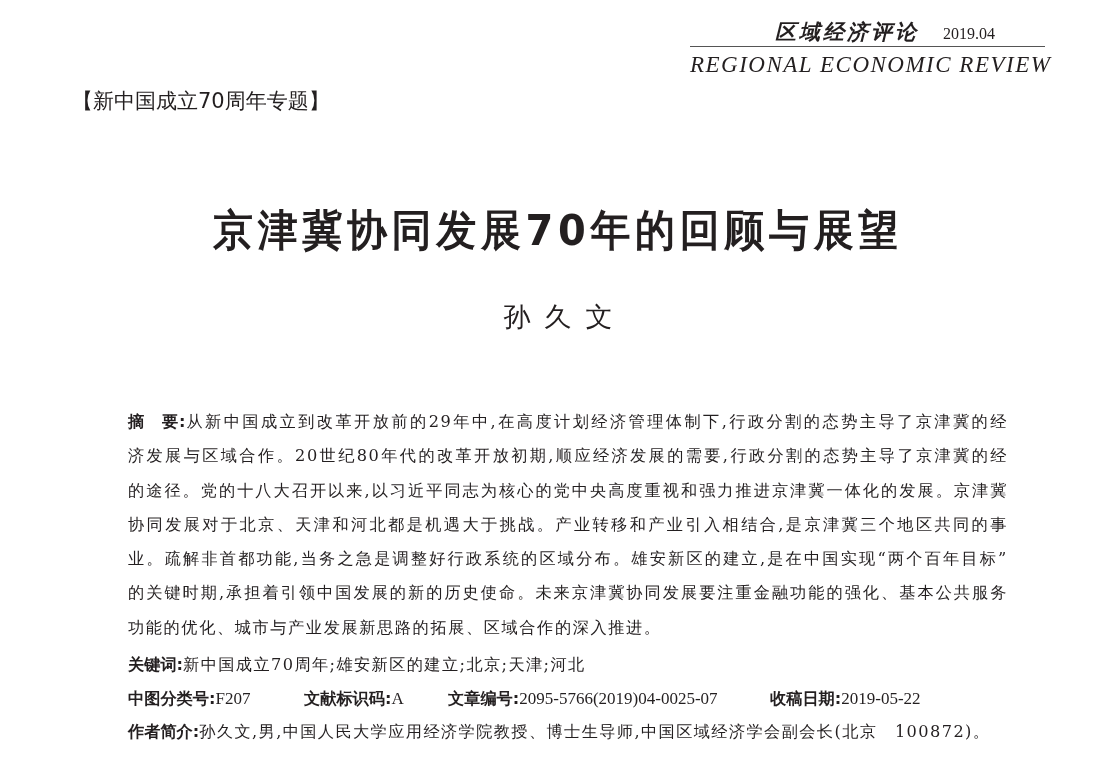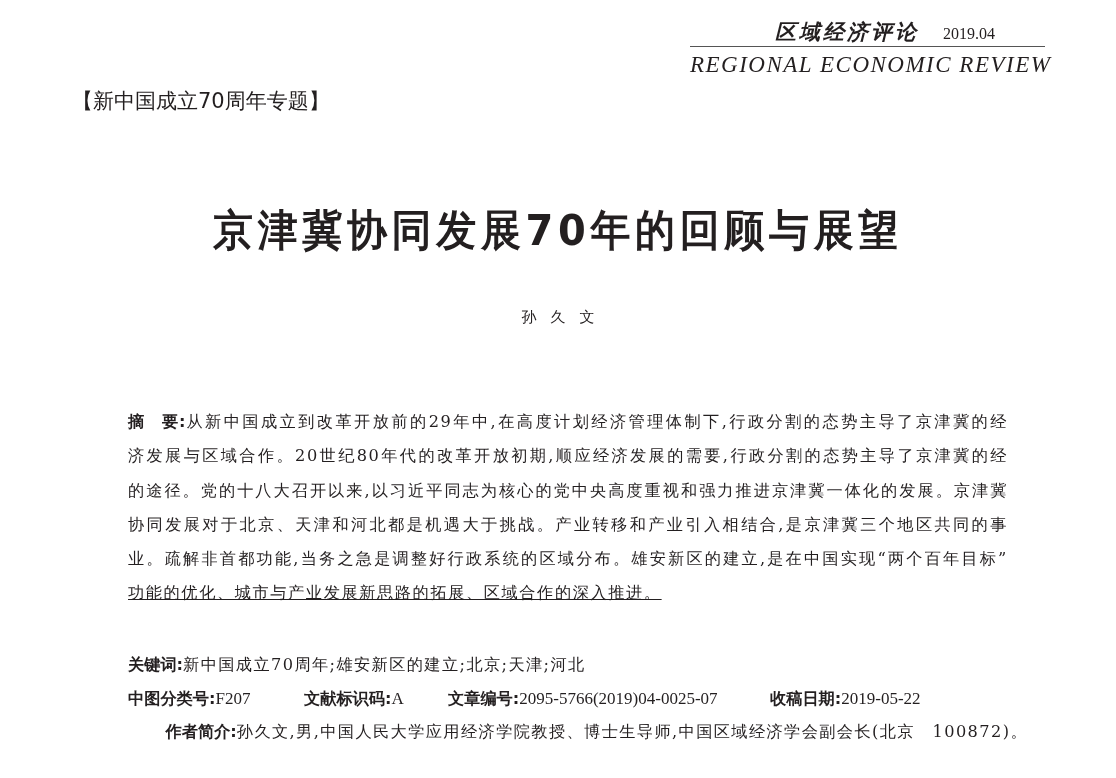--- a/index.html
+++ b/index.html
@@ -30,40 +30,40 @@
     white-space: nowrap;
   }
   .title {
     position: absolute; left: 0; top: 200px; width: 1116px; text-align: center;
     font-family: "DejaVu Sans", sans-serif; font-weight: bold;
     font-size: 43px; letter-spacing: 5px; line-height: 60px; white-space: nowrap;
     transform: scaleX(0.93);
   }
   .author {
     position: absolute; left: 0; top: 300px; width: 1116px; text-align: center;
-    font-size: 15px; letter-spacing: 14px; line-height: 34px;
+    font-size: 27px; letter-spacing: 14px; line-height: 34px;
     padding-left: 14px; box-sizing: border-box;
   }
   .abstract {
     position: absolute; left: 128px; top: 405px; width: 880px;
     font-size: 16.2px; line-height: 34.3px; text-align: justify;
     letter-spacing: 1.6px;
   }
   .abstract .line { display: block; white-space: nowrap; text-align-last: justify; height: 34.3px; }
-  .abstract .line.last { text-align-last: left; text-decoration: underline; }
+  .abstract .line.last { text-align-last: left; }
   .label {
     font-family: "DejaVu Sans", sans-serif; font-weight: bold; letter-spacing: 0;
   }
   .meta {
     position: absolute; left: 128px; width: 900px;
     font-size: 16.2px; line-height: 30px; white-space: nowrap;
   }
   .meta-keywords { top: 650px; letter-spacing: 1.4px; }
   .meta-class { top: 684px; }
-  .meta-author { top: 717px; letter-spacing: 1.4px; text-align: right; }
+  .meta-author { top: 717px; letter-spacing: 1.4px; }
   .meta .val-num { font-family: "Liberation Serif", serif; font-size: 17px; letter-spacing: 0; }
   .meta-class .field { display: inline-block; }
   .meta-class .f1 { width: 176px; }
   .meta-class .f2 { width: 144px; }
   .meta-class .f3 { width: 322px; }
 </style>
 </head>
 <body>
 
 <div class="journal-cn">
@@ -76,20 +76,21 @@
 
 <div class="title">京津冀协同发展70年的回顾与展望</div>
 <div class="author">孙久文</div>
 
 <div class="abstract">
   <span class="line"><span class="label">摘　要:</span><span>从新中国成立到改革开放前的29年中,在高度计划经济管理体制下,行政分割的态势主导了京津冀的经</span></span>
   <span class="line">济发展与区域合作。20世纪80年代的改革开放初期,顺应经济发展的需要,行政分割的态势主导了京津冀的经</span>
   <span class="line">的途径。党的十八大召开以来,以习近平同志为核心的党中央高度重视和强力推进京津冀一体化的发展。京津冀</span>
   <span class="line">协同发展对于北京、天津和河北都是机遇大于挑战。产业转移和产业引入相结合,是京津冀三个地区共同的事</span>
   <span class="line">业。疏解非首都功能,当务之急是调整好行政系统的区域分布。雄安新区的建立,是在中国实现“两个百年目标”</span>
+  <span class="line">的关键时期,承担着引领中国发展的新的历史使命。未来京津冀协同发展要注重金融功能的强化、基本公共服务</span>
   <span class="line last">功能的优化、城市与产业发展新思路的拓展、区域合作的深入推进。</span>
 </div>
 
 <div class="meta meta-keywords">
   <span class="label">关键词:</span><span>新中国成立70周年;雄安新区的建立;北京;天津;河北</span>
 </div>
 
 <div class="meta meta-class">
   <span class="field f1"><span class="label">中图分类号:</span><span class="val-num">F207</span></span><span class="field f2"><span class="label">文献标识码:</span><span class="val-num">A</span></span><span class="field f3"><span class="label">文章编号:</span><span class="val-num">2095-5766(2019)04-0025-07</span></span><span class="field"><span class="label">收稿日期:</span><span class="val-num">2019-05-22</span></span>
 </div>

